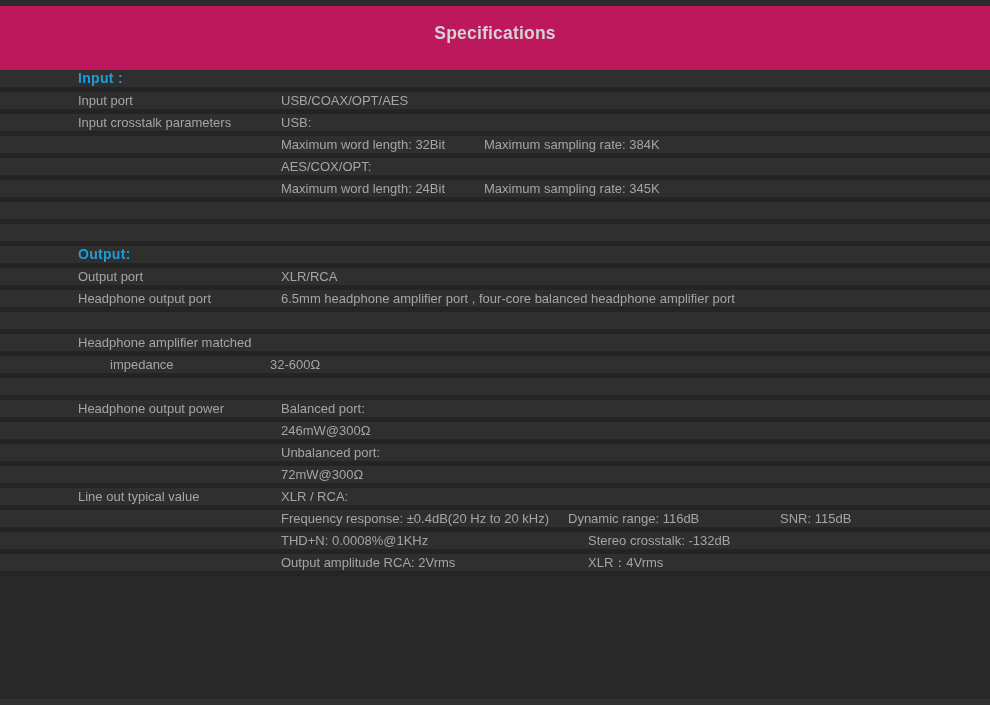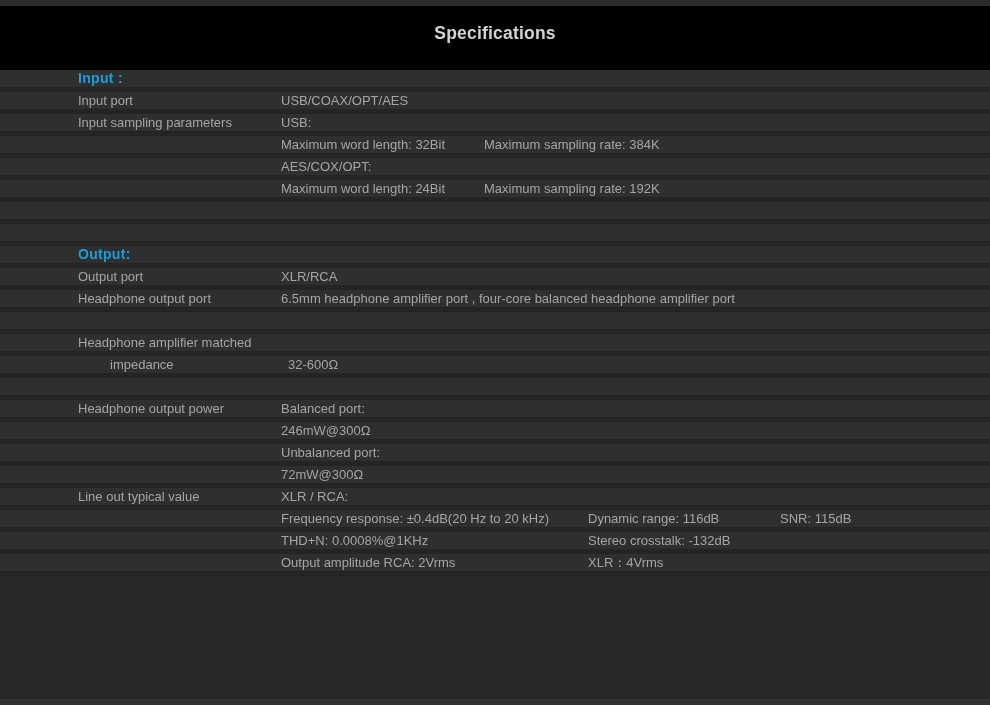--- a/index.html
+++ b/index.html
@@ -1,18 +1,18 @@
 <!DOCTYPE html>
 <html><head>
 <meta charset="utf-8">
 <style>
   html,body{margin:0;padding:0;background:#161616;}
   .page{
     position:relative;width:990px;height:705px;overflow:hidden;
-    background:#000000;
+    background:#be185d;
     font-family:"Liberation Sans","DejaVu Sans",sans-serif;
     -webkit-font-smoothing:antialiased;
   }
   .top-strip{position:absolute;top:0;left:0;width:100%;height:6px;background:#2b2b2b;}
   .title-bar{
     position:absolute;top:0;left:0;right:0;height:66px;
     display:flex;align-items:center;justify-content:center;
   }
   .title-bar .title{
     color:#d3d3d3;font-size:17.5px;font-weight:600;letter-spacing:.2px;
@@ -46,54 +46,54 @@
 
   <div class="rows">
       <div class="row section">
         <span class="cell" style="left: 78px;">Input :</span>
       </div>
       <div class="row">
         <span class="cell" style="left: 78px;">Input port</span>
         <span class="cell" style="left: 281px;">USB/COAX/OPT/AES</span>
       </div>
       <div class="row">
-        <span class="cell" style="left: 78px;">Input sampling parameters</span>
+        <span class="cell" style="left: 78px;">Input crosstalk parameters</span>
         <span class="cell" style="left: 281px;">USB:</span>
       </div>
       <div class="row">
         <span class="cell" style="left: 281px;">Maximum word length: 32Bit</span>
         <span class="cell" style="left: 484px;">Maximum sampling rate: 384K</span>
       </div>
       <div class="row">
         <span class="cell" style="left: 281px;">AES/COX/OPT:</span>
       </div>
       <div class="row">
         <span class="cell" style="left: 281px;">Maximum word length: 24Bit</span>
-        <span class="cell" style="left: 484px;">Maximum sampling rate: 192K</span>
+        <span class="cell" style="left: 484px;">Maximum sampling rate: 345K</span>
       </div>
       <div class="row"></div>
       <div class="row"></div>
       <div class="row section">
         <span class="cell" style="left: 78px;">Output:</span>
       </div>
       <div class="row">
         <span class="cell" style="left: 78px;">Output port</span>
         <span class="cell" style="left: 281px;">XLR/RCA</span>
       </div>
       <div class="row">
         <span class="cell" style="left: 78px;">Headphone output port</span>
         <span class="cell" style="left: 281px;">6.5mm headphone amplifier port , four-core balanced headphone amplifier port</span>
       </div>
       <div class="row"></div>
       <div class="row">
         <span class="cell" style="left: 78px;">Headphone amplifier matched</span>
       </div>
       <div class="row">
         <span class="cell" style="left: 78px; padding-left: 32px;">impedance</span>
-        <span class="cell" style="left: 288px;">32-600Ω</span>
+        <span class="cell" style="left: 270px;">32-600Ω</span>
       </div>
       <div class="row"></div>
       <div class="row">
         <span class="cell" style="left: 78px;">Headphone output power</span>
         <span class="cell" style="left: 281px;">Balanced port:</span>
       </div>
       <div class="row">
         <span class="cell" style="left: 281px;">246mW@300Ω</span>
       </div>
       <div class="row">
@@ -101,21 +101,21 @@
       </div>
       <div class="row">
         <span class="cell" style="left: 281px;">72mW@300Ω</span>
       </div>
       <div class="row">
         <span class="cell" style="left: 78px;">Line out typical value</span>
         <span class="cell" style="left: 281px;">XLR / RCA:</span>
       </div>
       <div class="row">
         <span class="cell" style="left: 281px;">Frequency response: ±0.4dB(20 Hz to 20 kHz)</span>
-        <span class="cell" style="left: 588px;">Dynamic range: 116dB</span>
+        <span class="cell" style="left: 568px;">Dynamic range: 116dB</span>
         <span class="cell" style="left: 780px;">SNR: 115dB</span>
       </div>
       <div class="row">
         <span class="cell" style="left: 281px;">THD+N: 0.0008%@1KHz</span>
         <span class="cell" style="left: 588px;">Stereo crosstalk: -132dB</span>
       </div>
       <div class="row">
         <span class="cell" style="left: 281px;">Output amplitude RCA: 2Vrms</span>
         <span class="cell" style="left: 588px;">XLR：4Vrms</span>
       </div>

